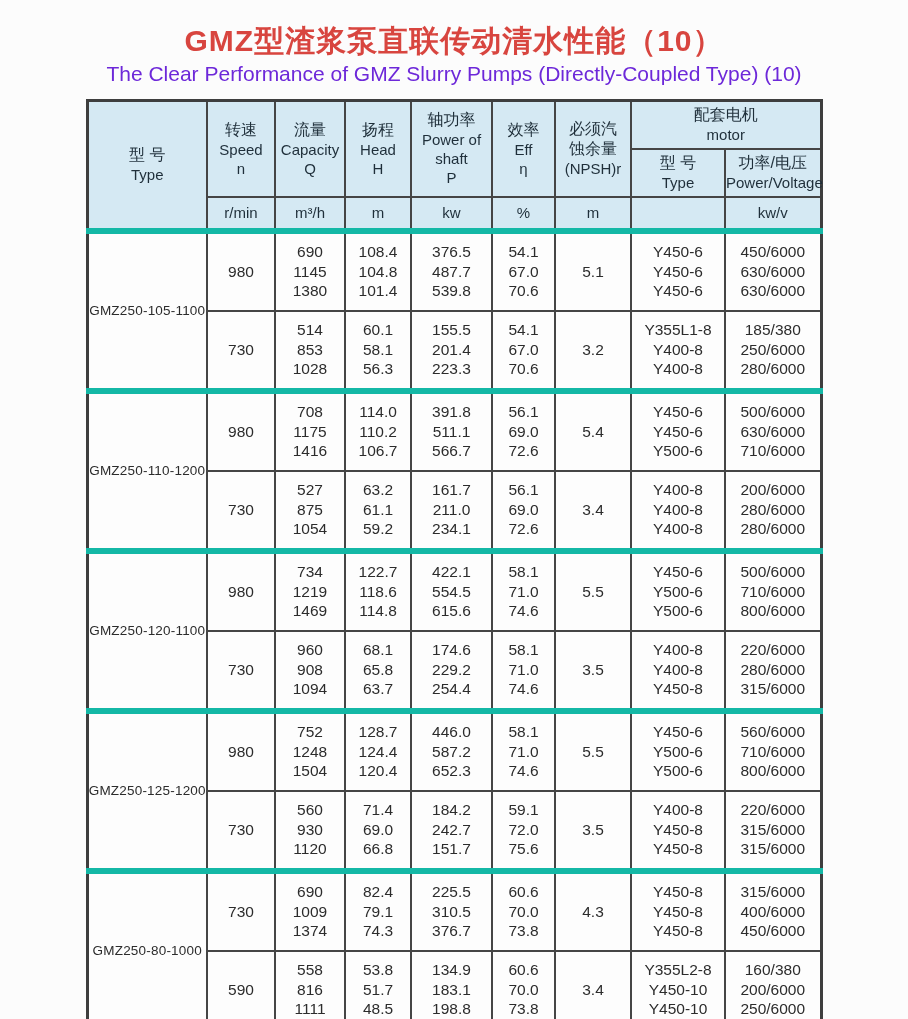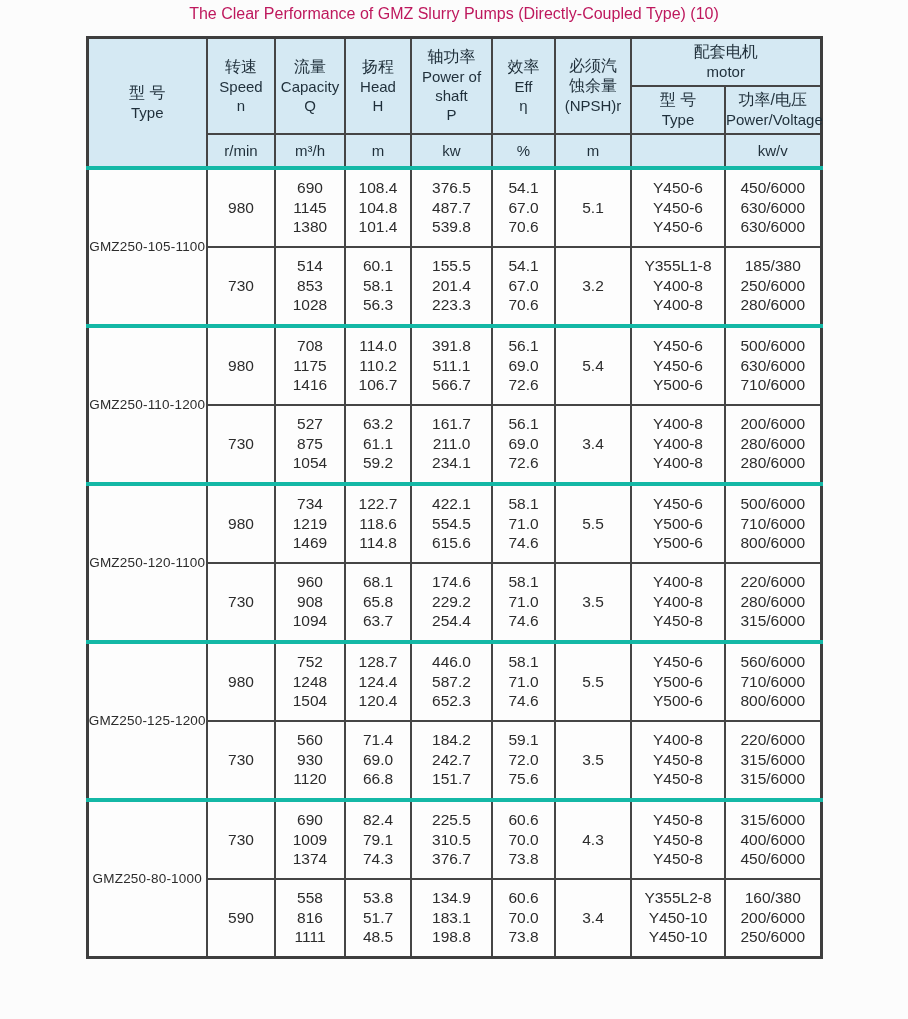--- a/index.html
+++ b/index.html
@@ -23,23 +23,23 @@
     font-size: 30px;
     font-weight: bold;
     color: #d8453f;
     letter-spacing: 1px;
     line-height: 1.1;
   }
   .page-subtitle {
     margin: 0;
     padding-top: 5px;
     text-align: center;
-    font-size: 16px;
+    font-size: 21px;
     font-weight: normal;
-    color: #be185d;
+    color: #6d28d9;
   }
   table.perf {
     border-collapse: collapse;
     table-layout: fixed;
     width: 734px;
     margin: 13px auto 0 auto;
     border: 3px solid #3e3e3e;
     background: #fdfdfd;
   }
   table.perf th, table.perf td {
@@ -53,35 +53,36 @@
     font-weight: normal;
     color: #1f2f3a;
   }
   .hz { font-size: 16px; line-height: 20px; }
   .he { font-size: 15px; line-height: 19px; }
   tr.hrow1 { height: 48px; }
   tr.hrow2 { height: 48px; }
   tr.units { height: 34px; padding-left: 48px; }
   tr.units th { font-size: 15px; }
   tbody td { height: 76px; font-size: 15.5px; color: #2c2c2c; }
-  tbody tr.group-first td { border-top: 4px solid #14b8a6; }
+  tbody tr.group-first td { border-top: 6px solid #14b8a6; }
   td.model-cell {
     text-align: center;
     font-size: 13.5px;
     letter-spacing: 0.2px;
     padding: 0 1px;
     white-space: nowrap;
   }
   .val-line { line-height: 19.5px; }
 </style>
 </head>
 <body>
 
 <div class="page">
 
+  <h1 class="page-title">GMZ型渣浆泵直联传动清水性能（10）</h1>
   <h2 class="page-subtitle">The Clear Performance of GMZ Slurry Pumps (Directly-Coupled Type) (10)</h2>
 
   <table class="perf">
     <colgroup>
       <col style="width:120px">
         <col style="width:68px">
         <col style="width:70px">
       <col style="width:66px">
         <col style="width:81px">
         <col style="width:63px">

